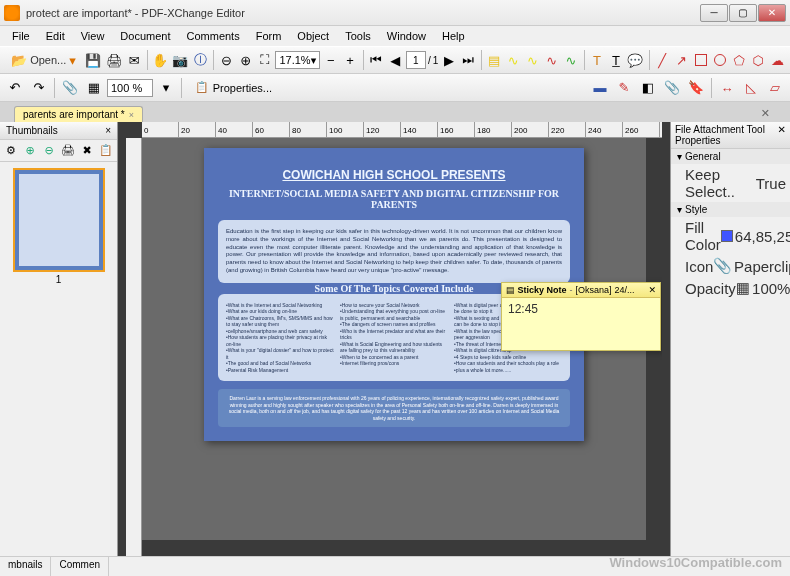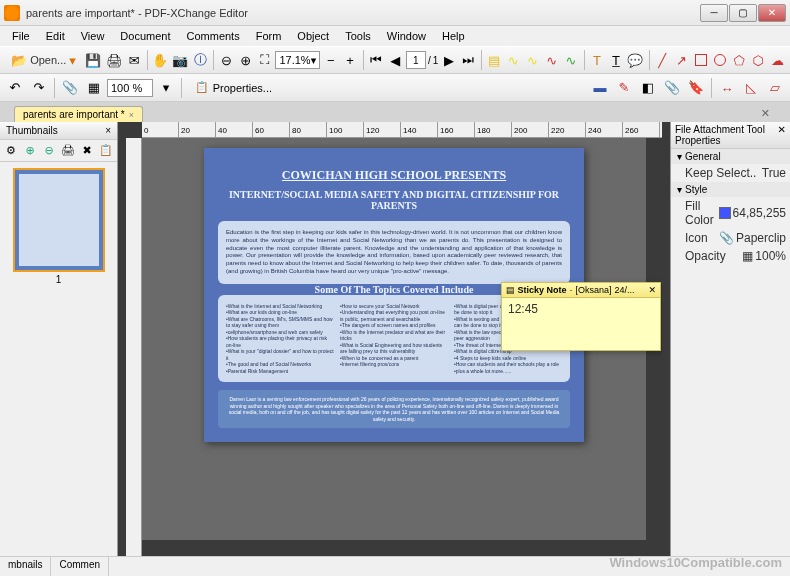--- a/index.html
+++ b/index.html
@@ -32,49 +32,49 @@
 .thumb-item { width: 92px; margin: 0 auto; }
 .thumb-img { width: 92px; height: 104px; background: #5a7fc0; border: 2px solid #f0a020; padding: 4px; }
 .thumb-inner { width: 100%; height: 100%; background: #d0dcf0; }
 .thumb-num { text-align: center; font-size: 10px; padding: 2px; }
 .page-view { flex: 1; position: relative; overflow: hidden; }
 .ruler-h { position: absolute; top: 0; left: 16px; right: 0; height: 16px; background: #f0f0f0; font-size: 8px; display: flex; border-bottom: 1px solid #999; }
 .ruler-v { position: absolute; top: 16px; left: 0; width: 16px; bottom: 0; background: #f0f0f0; border-right: 1px solid #999; }
 .ruler-tick { position: relative; width: 37px; border-right: 1px solid #999; padding-top: 4px; padding-left: 2px; }
 .page-canvas { position: absolute; top: 16px; left: 16px; right: 16px; bottom: 16px; background: #6a6a6a; overflow: auto; }
 .pdf-page { width: 380px; margin: 10px auto; background: #5572b8; box-shadow: 2px 2px 8px rgba(0,0,0,0.5); padding: 14px; font-size: 7px; color: #fff; }
-.pdf-title { text-align: center; font-weight: bold; font-size: 12px; color: #eef5ff; margin: 6px 0; text-decoration: underline; font-family: Liberation Serif, serif; }
+.pdf-title { text-align: center; font-weight: bold; font-size: 12px; color: #eef5ff; margin: 6px 0; text-decoration: underline; font-family: Liberation Sans, sans-serif; }
 .pdf-sub { text-align: center; font-weight: bold; font-size: 10px; color: #eef5ff; margin: 4px 0; font-family: Georgia, serif; }
 .pdf-body { background: #d0dcf0; color: #223355; padding: 8px; margin-top: 10px; border-radius: 6px; font-size: 6px; line-height: 1.3; text-align: justify; }
 .pdf-section-title { text-align: center; color: #eef5ff; font-family: Georgia, serif; font-size: 10px; font-weight: bold; margin: 0 0; }
 .pdf-cols { display: flex; gap: 6px; background: #d0dcf0; color: #223355; padding: 8px; border-radius: 6px; font-size: 5px; line-height: 1.3; }
 .pdf-col { flex: 1; }
 .pdf-footer { background: #6688c0; color: #fff; padding: 6px; margin-top: 8px; border-radius: 4px; font-size: 5px; text-align: center; line-height: 1.3; }
 .sticky { position: absolute; top: 160px; left: 375px; width: 160px; background: #ffffc0; border: 1px solid #ccc060; box-shadow: 2px 2px 6px rgba(0,0,0,0.3); font-size: 9px; }
 .sticky-head { background: linear-gradient(#fff8b0, #f5e880); padding: 2px 4px; display: flex; align-items: center; gap: 3px; border-bottom: 1px solid #d4c060; }
 .sticky-body { padding: 4px 6px; font-size: 12px; color: #333; height: 52px; }
 .prop-panel { width: 120px; background: #f0f0f0; border-left: 1px solid #999; font-size: 10px; }
 .prop-header { padding: 2px 4px; background: linear-gradient(#fafafa, #e0e0e0); border-bottom: 1px solid #ccc; display:flex; justify-content:space-between;}
 .prop-group { padding: 2px 6px; background: #e8e8e8; font-size: 10px; display: flex; align-items: center; gap: 3px; }
-.prop-row { display: flex; padding: 2px 4px 2px 14px; font-size: 12px; align-items: center; }
+.prop-row { display: flex; padding: 2px 4px 2px 14px; font-size: 15px; align-items: center; }
 .prop-label { flex: 1; color: #333; }
 .prop-val { color: #333; display: flex; align-items: center; gap: 2px; }
 .swatch { width: 12px; height: 12px; background: #4055ff; border: 1px solid #666; }
 .bottombar { height: 20px; background: #f0f0f0; border-top: 1px solid #ccc; display: flex; }
 .bottomtab { padding: 2px 8px; font-size: 10px; border-right: 1px solid #ccc; }
 .watermark { position: absolute; bottom: 6px; right: 8px; font-size: 13px; font-weight: bold; color: rgba(0,0,0,0.25); font-family: Arial; }
 .sq { display:inline-block; width:12px; height:12px; border:1.5px solid currentColor; }
 .circ { display:inline-block; width:12px; height:12px; border:1.5px solid currentColor; border-radius:50%; }
 </style>
 </head>
 <body>
 
 <div class="titlebar">
   <div class="titlebar-icon"></div>
-  <div class="titlebar-text">parents are important* - PDF-XChange Editor</div>
+  <div class="titlebar-text">protect are important* - PDF-XChange Editor</div>
   <div class="win-controls">
     <div class="win-btn">─</div>
     <div class="win-btn">▢</div>
     <div class="win-btn close">✕</div>
   </div>
 </div>
 
 <div class="menubar">
   <span class="menu-item">File</span>
   <span class="menu-item">Edit</span>

